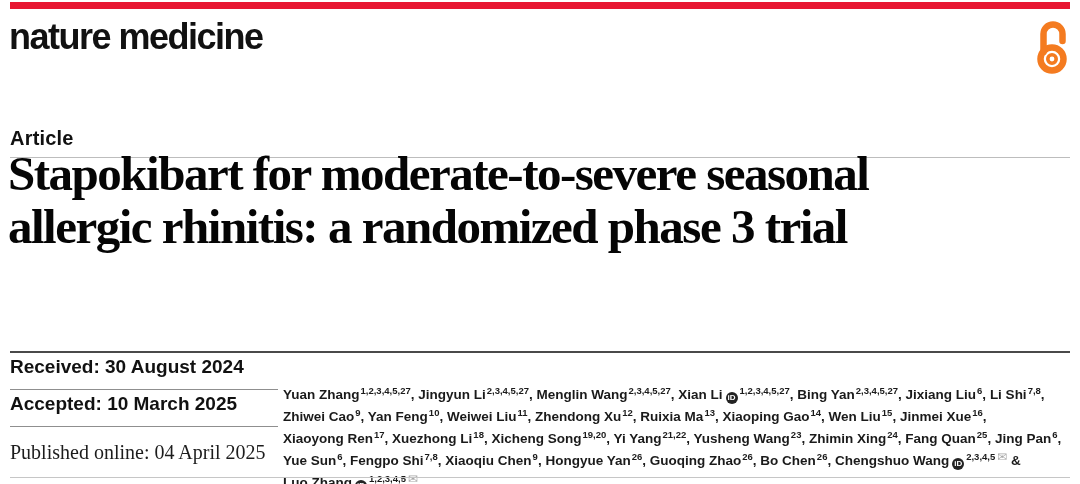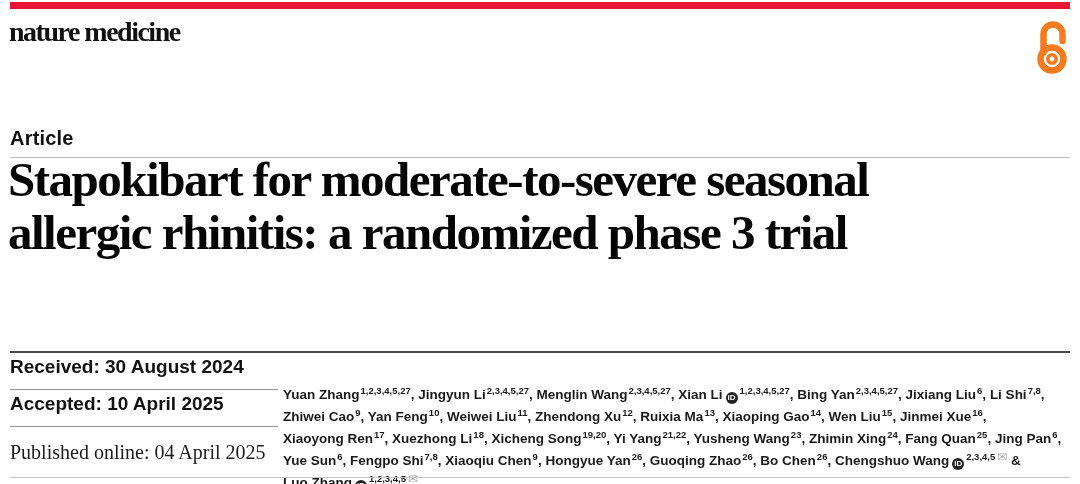--- a/index.html
+++ b/index.html
@@ -11,22 +11,22 @@
     overflow: hidden;
   }
 
   .accent-bar {
     position: absolute; left: 10px; right: 10px; top: 2px; height: 7px;
     background: #e81632;
   }
 
   .journal-logo {
     position: absolute; left: 9px; top: 16px;
-    font-family: Liberation Serif, serif;
-    font-weight: 700; font-size: 28px; letter-spacing: -1.5px;
+    font-family: Liberation Sans, sans-serif;
+    font-weight: 700; font-size: 36px; letter-spacing: -1.5px;
     color: #111111;
   }
 
   .oa-icon { position: absolute; right: 9px; top: 18px; }
 
   .article-row {
     position: absolute; left: 10px; right: 10px; top: 127px;
     display: flex; justify-content: space-between; align-items: baseline; gap: 25px;
   }
   .article-label {
@@ -34,21 +34,21 @@
   }
   .doi-link {
     font-weight: 700; font-size: 17px; color: #1474b8; text-decoration: none;
   }
   .rule-under-article {
     position: absolute; left: 10px; right: 10px; top: 157px; height: 1px;
     background: #bdbdbd;
   }
 
   .paper-title {
-    position: absolute; left: 8px; top: 153px; width: 1064px;
+    position: absolute; left: 8px; top: 147px; width: 1064px;
     font-family: "Liberation Serif", serif;
     font-weight: 700; font-size: 49px; line-height: 53px;
     letter-spacing: -1.5px; color: #050505;
   }
 
   .section-rule {
     position: absolute; left: 10px; right: 10px; top: 351px; height: 2px;
     background: #4a4a4a;
   }
 
@@ -111,19 +111,19 @@
 
 <h1 class="paper-title">
   <div>Stapokibart for moderate-to-severe seasonal</div>
   <div>allergic rhinitis: a randomized phase 3 trial</div>
 </h1>
 
 <div class="section-rule"></div>
 
 <div class="dates-col">
   <div class="date-row">Received: 30 August 2024</div>
-  <div class="date-row">Accepted: 10 April 2025</div>
+  <div class="date-row">Accepted: 10 March 2025</div>
   <div class="date-row published">Published online: 04 April 2025</div>
 </div>
 
 <div class="authors-block"><span class="author">Yuan Zhang<span class="sup">1,2,3,4,5,27</span></span>, <span class="author">Jingyun Li<span class="sup">2,3,4,5,27</span></span>, <span class="author">Menglin Wang<span class="sup">2,3,4,5,27</span></span>, <span class="author">Xian Li<span class="orcid">iD</span><span class="sup">1,2,3,4,5,27</span></span>, <span class="author">Bing Yan<span class="sup">2,3,4,5,27</span></span>, <span class="author">Jixiang Liu<span class="sup">6</span></span>, <span class="author">Li Shi<span class="sup">7,8</span></span>, <span class="author">Zhiwei Cao<span class="sup">9</span></span>, <span class="author">Yan Feng<span class="sup">10</span></span>, <span class="author">Weiwei Liu<span class="sup">11</span></span>, <span class="author">Zhendong Xu<span class="sup">12</span></span>, <span class="author">Ruixia Ma<span class="sup">13</span></span>, <span class="author">Xiaoping Gao<span class="sup">14</span></span>, <span class="author">Wen Liu<span class="sup">15</span></span>, <span class="author">Jinmei Xue<span class="sup">16</span></span>, <span class="author">Xiaoyong Ren<span class="sup">17</span></span>, <span class="author">Xuezhong Li<span class="sup">18</span></span>, <span class="author">Xicheng Song<span class="sup">19,20</span></span>, <span class="author">Yi Yang<span class="sup">21,22</span></span>, <span class="author">Yusheng Wang<span class="sup">23</span></span>, <span class="author">Zhimin Xing<span class="sup">24</span></span>, <span class="author">Fang Quan<span class="sup">25</span></span>, <span class="author">Jing Pan<span class="sup">6</span></span>, <span class="author">Yue Sun<span class="sup">6</span></span>, <span class="author">Fengpo Shi<span class="sup">7,8</span></span>, <span class="author">Xiaoqiu Chen<span class="sup">9</span></span>, <span class="author">Hongyue Yan<span class="sup">26</span></span>, <span class="author">Guoqing Zhao<span class="sup">26</span></span>, <span class="author">Bo Chen<span class="sup">26</span></span>, <span class="author">Chengshuo Wang<span class="orcid">iD</span><span class="sup">2,3,4,5</span><span class="envelope">✉</span></span> &amp; <span class="author">Luo Zhang<span class="orcid">iD</span><span class="sup">1,2,3,4,5</span><span class="envelope">✉</span></span></div>
 
 <div class="bottom-rule"></div>
 
 </body></html>

